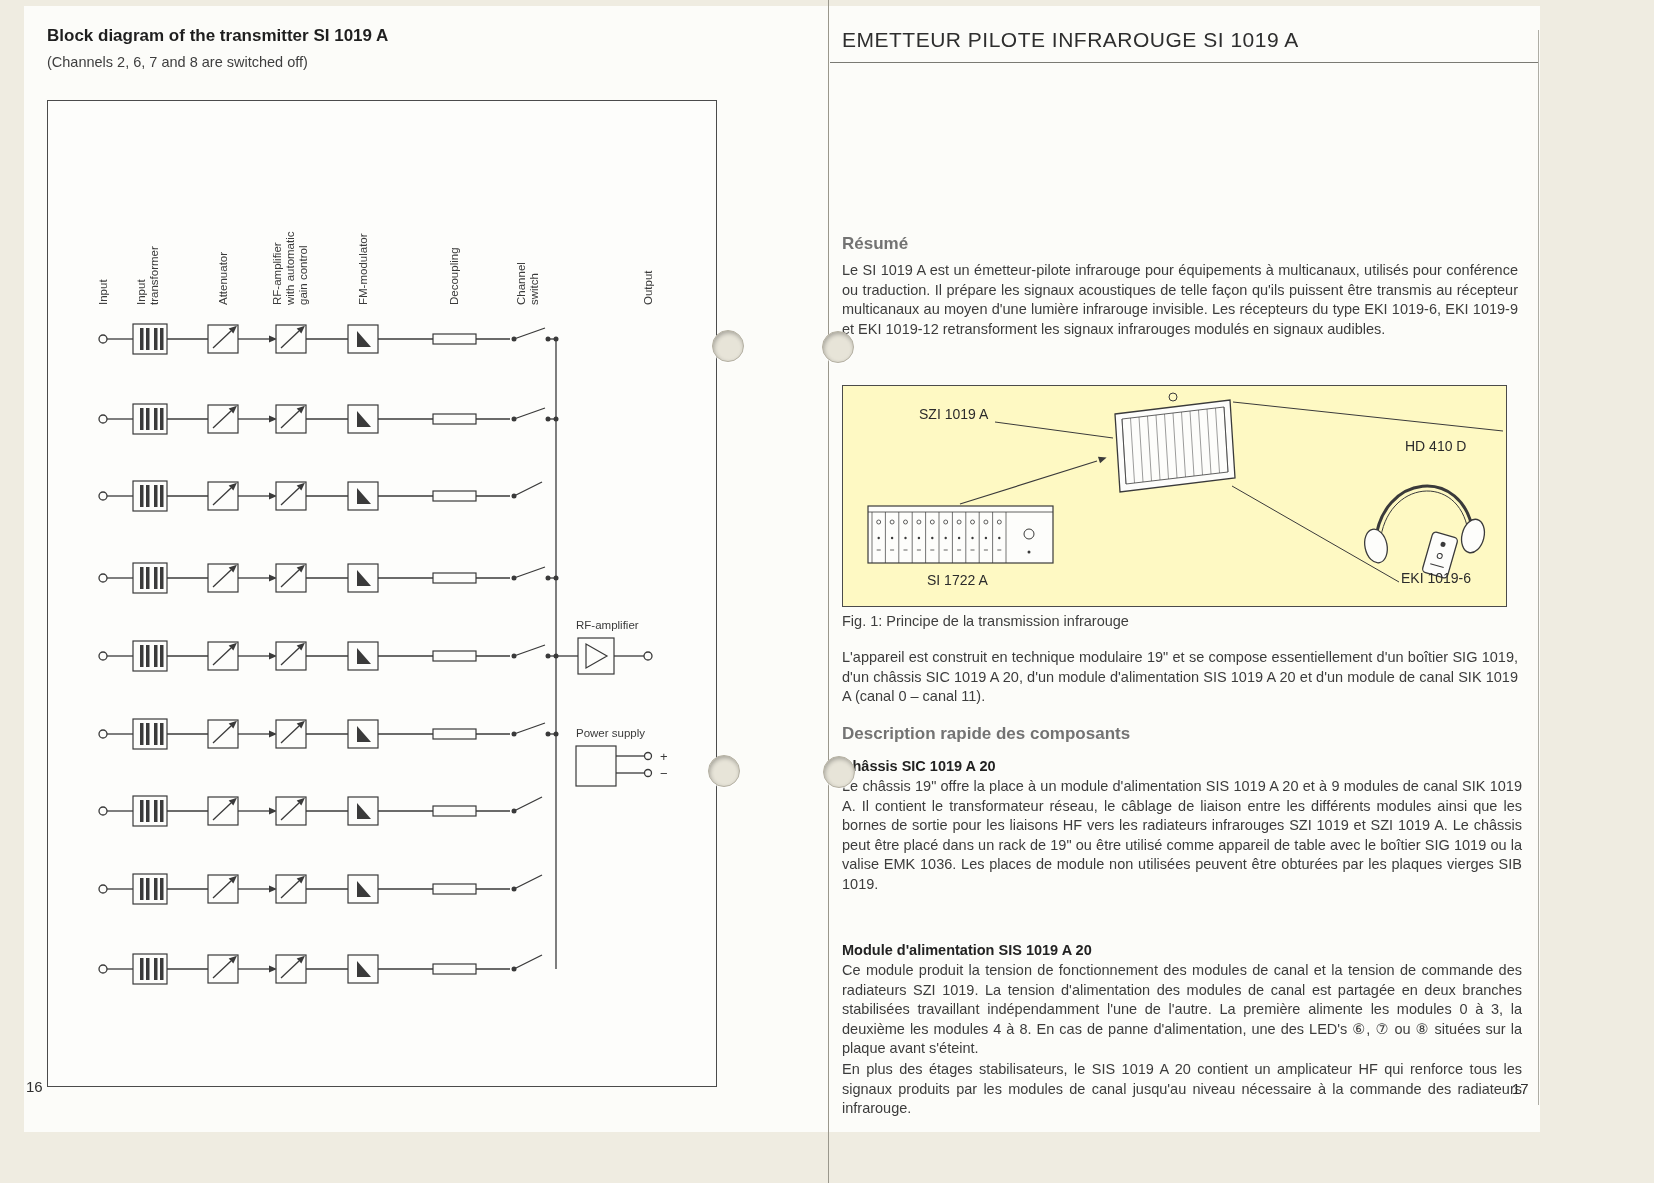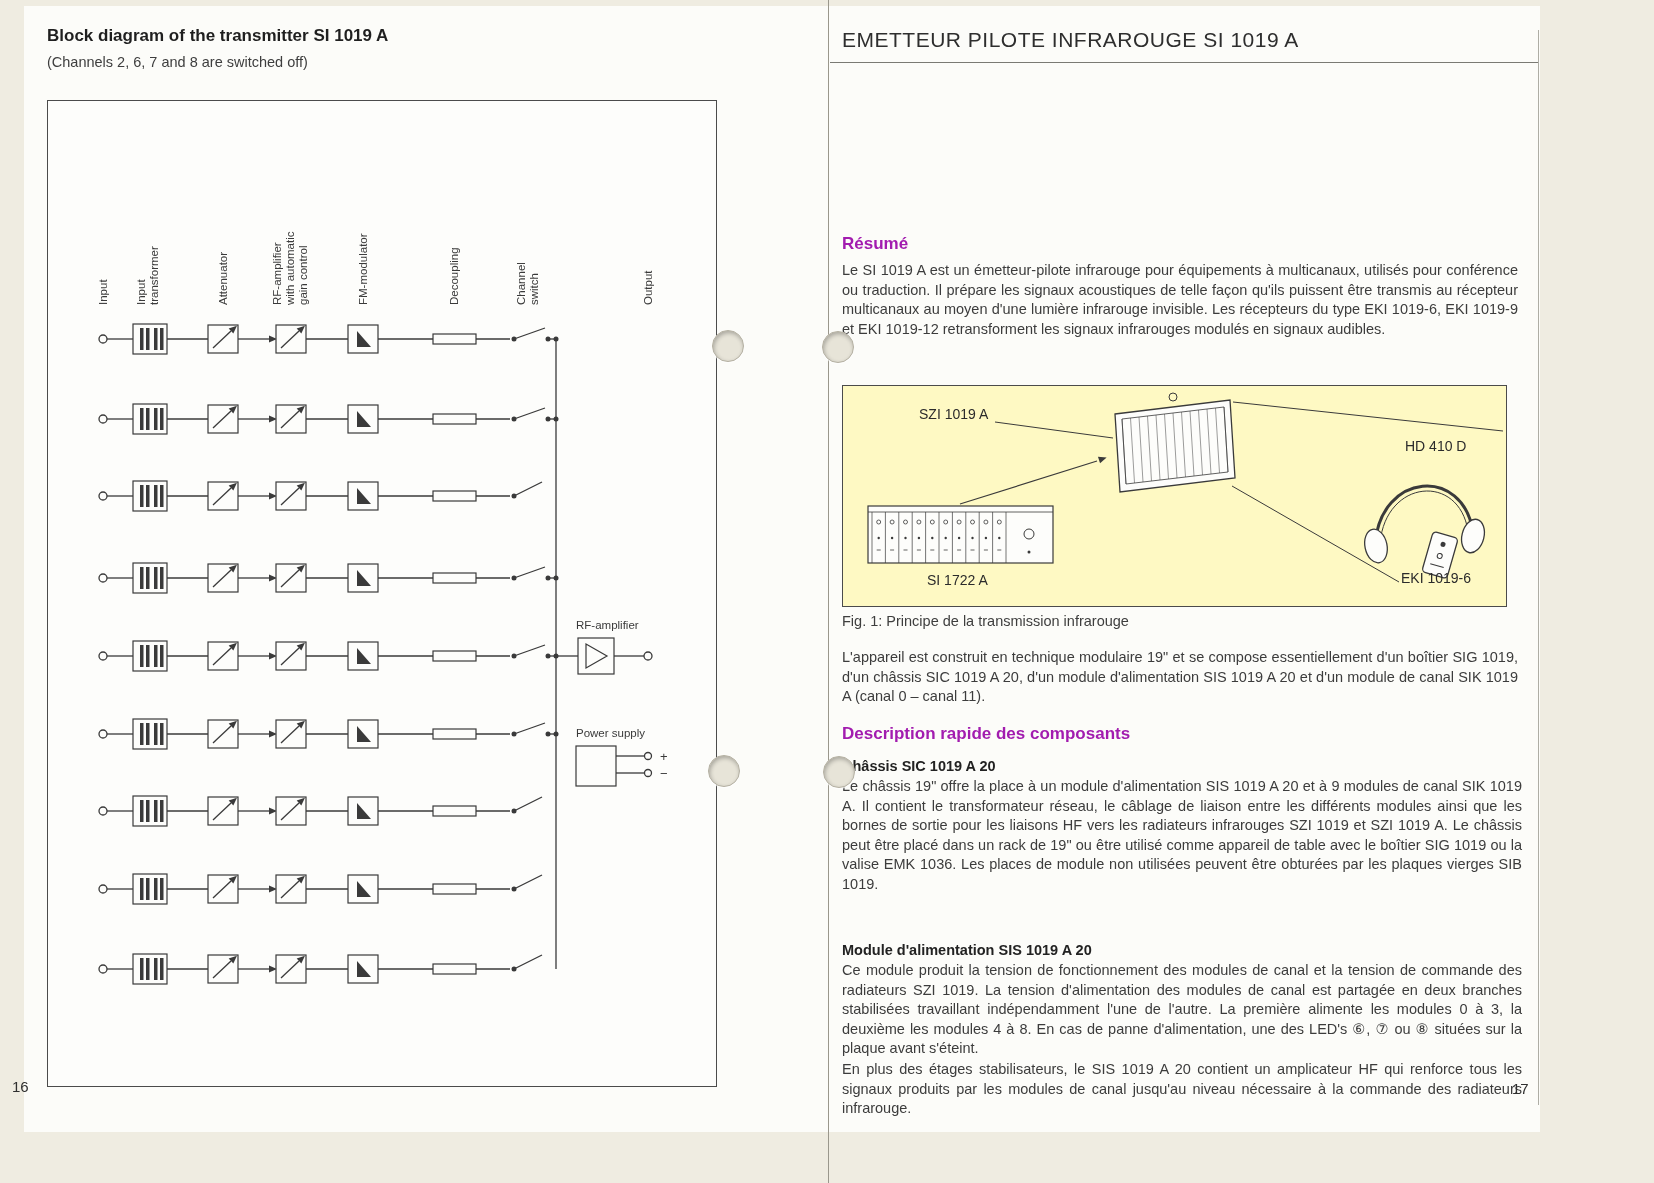--- a/index.html
+++ b/index.html
@@ -10,28 +10,28 @@
   }
   .spread{position:relative;width:1654px;height:1183px;background:#efece1;overflow:hidden;text-decoration:underline;}
   .paper{position:absolute;left:24px;top:6px;width:1516px;height:1126px;background:#fcfcf9;}
   .abs{position:absolute;}
   
   .lp-title{left:47px;top:26px;font-size:17px;font-weight:bold;color:#1f1f1f;}
   .lp-subtitle{left:47px;top:54px;font-size:14.5px;color:#3e3e3e;}
   .diagram-box{left:47px;top:100px;width:668px;height:985px;border:1px solid #4b4b4b;background:#fdfdfb;}
   .diagram-box svg{width:100%;height:100%;display:block;}
   .pagenum{font-size:15px;color:#2f2f2f;}
-  .pn-left{left:12px;top:1078px;}
+  .pn-left{left:26px;top:1078px;}
   .pn-right{left:1512px;top:1080px;}
   
   .gutter-line{left:828px;top:0;width:1px;height:1183px;background:#9a978c;}
   .edge-line{left:1538px;top:30px;width:1px;height:1075px;background:#8d8b82;opacity:.7;}
   .rp-title{left:842px;top:28px;font-size:21px;letter-spacing:.5px;color:#2e2e2e;}
   .rp-rule{left:830px;top:62px;width:708px;height:1px;background:#7a7a74;}
-  .h2{font-size:17px;font-weight:bold;color:#a21caf;}
+  .h2{font-size:17px;font-weight:bold;color:#737373;}
   .h3{font-size:14.5px;font-weight:bold;color:#222;}
   .body-p{font-size:14.5px;line-height:19.5px;color:#3c3c3c;text-align:justify;}
   .resume-h{left:842px;top:234px;}
   .resume-p{left:842px;top:261px;width:676px;}
   .figure-box{left:842px;top:385px;width:663px;height:220px;border:1px solid #4b4b4b;background:#fef9c3;}
   .figure-box svg{position:absolute;left:0;top:0;width:100%;height:100%;}
   .fig-label{position:absolute;font-size:14px;color:#2b2b2b;white-space:nowrap;}
   .fl-szi{left:76px;top:20px;}
   .fl-hd{left:562px;top:52px;}
   .fl-si{left:84px;top:186px;}

